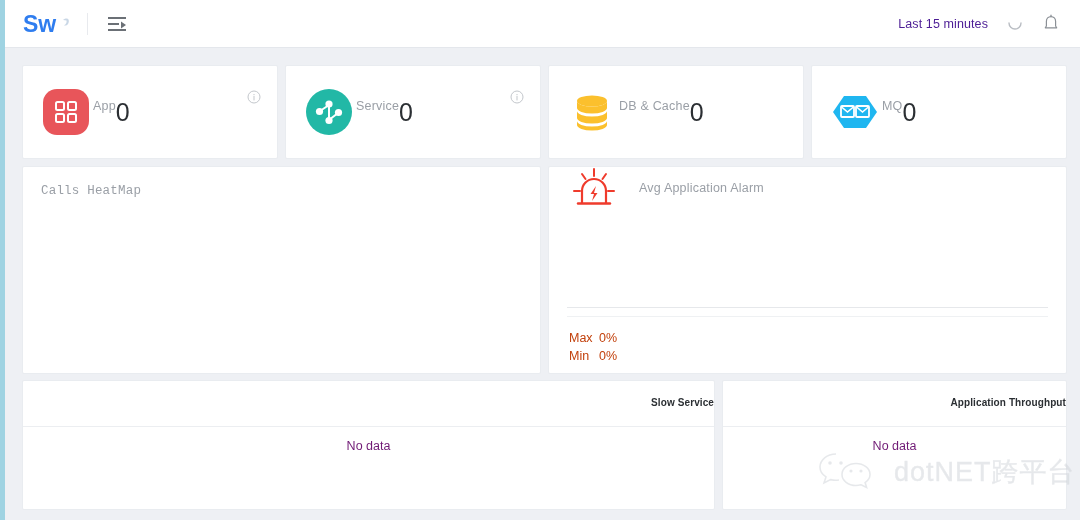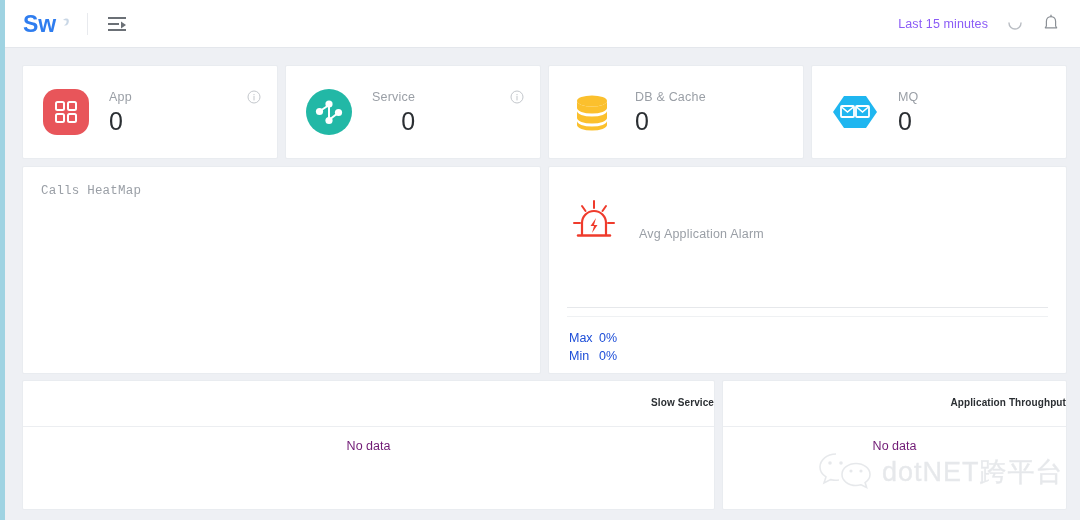--- a/index.html
+++ b/index.html
@@ -28,87 +28,87 @@
   .logo svg { display:block; }
   .header-divider {
     width: 1px; height: 22px; background: #e8eaee; margin-left: 12px;
   }
   .menu-icon { margin-left: 20px; width: 22px; height: 18px; display:block; cursor:pointer; }
   .header-right {
     margin-left: auto; display: flex; align-items: center; gap: 18px;
     padding-right: 20px;
   }
   .time-range {
-    font-size: 12.5px; color: #8b5cf6; letter-spacing: .1px; white-space: nowrap;
+    font-size: 12.5px; color: #4c1d95; letter-spacing: .1px; white-space: nowrap;
   }
   .refresh-icon { width: 18px; height: 18px; display:block; }
   .bell-icon { width: 18px; height: 20px; display:block; }
 
   
   .card {
     position: absolute;
     background: #ffffff;
     border: 1px solid #e9ecf0;
     border-radius: 2px;
   }
 
   
   .stat-card { height: 94px; display: flex; align-items: center; }
   .stat-icon {
     width: 46px; height: 46px; margin-left: 20px; flex: 0 0 46px;
     display: flex; align-items: center; justify-content: center;
   }
-  .stat-text { margin-left: 20px; display: flex; flex-direction: column; }
+  .stat-text { margin-left: 4px; display: flex; }
   .stat-label { font-size: 12.5px; color: #9a9fa6; margin-bottom: 4px; letter-spacing: .2px; }
   .stat-value { font-size: 25px; color: #2b2f33; line-height: 1.05; font-weight: 400; }
   .info-icon {
     position: absolute; right: 16px; top: 24px; width: 14px; height: 14px;
   }
 
   
   .heatmap-title {
     font-size: 12.5px; color: #9a9fa6; margin: 17px 0 0 18px; letter-spacing: .2px;
   }
 
   
-  .alarm-head { display: flex; align-items: flex-end; padding: 32px 0 0 22px; }
+  .alarm-head { display: flex; align-items: center; padding: 0 0 0 22px; }
   .alarm-icon { width: 46px; height: 48px; flex: 0 0 46px; }
   .alarm-text { margin-left: 22px; display: flex; flex-direction: column; }
   .alarm-label { font-size: 12.5px; color: #9a9fa6; margin-bottom: 6px; letter-spacing: .2px; }
   .alarm-value { font-size: 25px; color: #2b2f33; line-height: 1.05; }
   .alarm-rule-1 {
     position: absolute; left: 18px; right: 18px; top: 140px; height: 1px; background: #e6e8eb;
   }
   .alarm-rule-2 {
     position: absolute; left: 18px; right: 18px; top: 149px; height: 1px; background: #eff1f3;
   }
   .alarm-stats {
     position: absolute; left: 20px; top: 162px;
-    font-size: 12.5px; color: #1d4ed8; line-height: 18px;
+    font-size: 12.5px; color: #c2410c; line-height: 18px;
   }
   .alarm-stats span { display: inline-block; }
   .alarm-stats .k { width: 30px; }
 
   
   .panel-title {
     font-size: 10px; font-weight: bold; color: #2b2f33;
     padding: 16px 0 0 18px; letter-spacing: .1px; text-align: right;
   }
   .panel-divider {
     position: absolute; left: 0; right: 0; top: 45px; height: 1px; background: #eceef1;
   }
   .nodata {
     position: absolute; left: 0; right: 0; top: 58px;
     text-align: center; font-size: 12.5px; color: #701a75;
   }
 
   
   .watermark {
     position: absolute; left: 818px; top: 450px;
-    display: flex; align-items: center; gap: 10px;
+    display: flex; align-items: center; gap: 22px;
     opacity: .5; pointer-events: none;
   }
   .watermark .wm-text {
     font-size: 27px; color: #cfd3d8; letter-spacing: 1px; white-space: nowrap;
     -webkit-text-stroke: .4px #cfd3d8;
   }
 </style>
 </head>
 <body>
 

